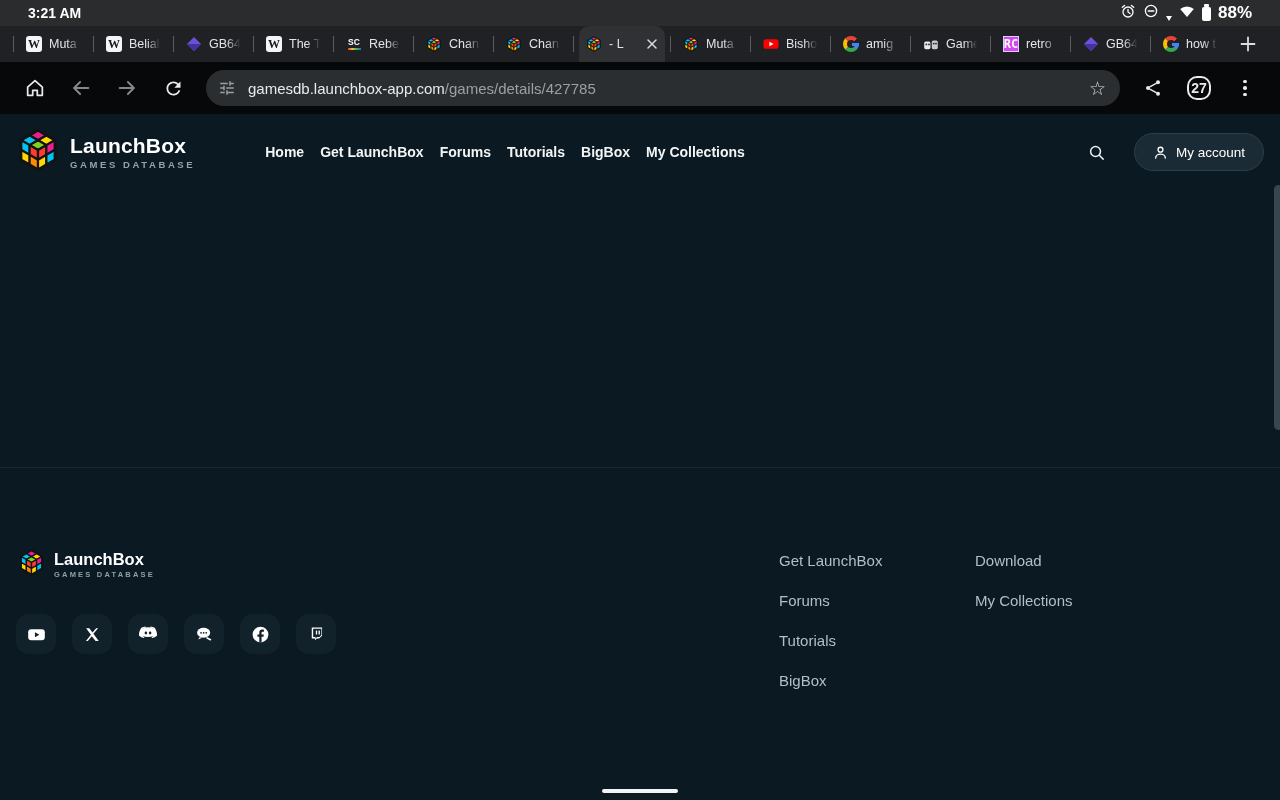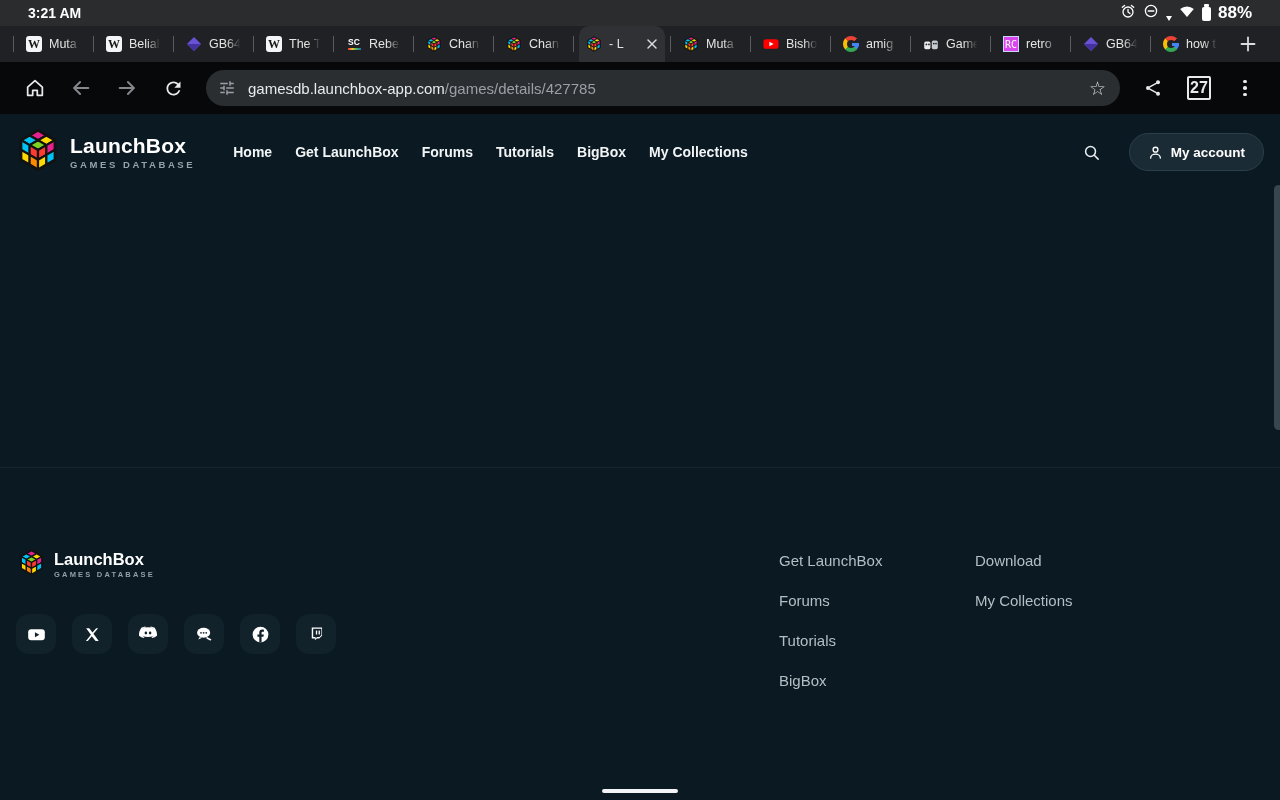--- a/index.html
+++ b/index.html
@@ -24,55 +24,55 @@
   .tab-label{flex:1;min-width:0;overflow:hidden;white-space:nowrap;color:#e5e5e5;font-size:12.5px;
     -webkit-mask-image:linear-gradient(90deg,#000 55%,transparent 98%);
     mask-image:linear-gradient(90deg,#000 55%,transparent 98%);}
   .tab-close{flex:none;display:flex;align-items:center;}
   .fav{position:relative;width:16px;height:16px;flex:none;display:flex;align-items:center;justify-content:center;}
   .fav.wiki{background:#f4f5f6;border-radius:3px;color:#17181a;font-family:"Liberation Serif",serif;font-weight:700;font-size:12px;line-height:1;}
   .fav.sc{flex-direction:column;justify-content:center;gap:1px;}
   .fav.sc b{color:#fff;font-size:8.5px;line-height:1;}
   .fav.sc i{display:block;width:13px;height:2.5px;background:linear-gradient(90deg,#e33,#fb3,#3b5,#36c);}
   .fav.retro{background:#d946ef;border:1.5px solid #ccd5fb;box-sizing:border-box;color:#fff;
-    font-family:"DejaVu Sans Mono",monospace;font-weight:400;font-size:10px;letter-spacing:0;}
+    font-family:"DejaVu Sans Mono",monospace;font-weight:700;font-size:12px;letter-spacing:0;}
   .fav.g .g-ring{position:absolute;inset:0;border-radius:50%;
     background:conic-gradient(#ea4335 0 45deg,#202124 45deg 88deg,#4285f4 88deg 135deg,#34a853 135deg 225deg,#fbbc05 225deg 315deg,#ea4335 315deg 360deg);}
   .fav.g .g-hole{position:absolute;inset:4px;border-radius:50%;background:#202124;}
   .fav.g .g-bar{position:absolute;right:0;top:6.5px;width:7px;height:3.2px;background:#4285f4;}
   .new-tab{margin-left:14px;align-self:center;background:none;border:none;padding:0;cursor:pointer;display:flex;}
 
   
   .toolbar{position:absolute;top:62px;left:0;width:1280px;height:52px;background:#060809;
     display:flex;align-items:center;padding:0 12px;box-sizing:border-box;}
   .tb-btn{width:46px;height:44px;background:none;border:none;display:flex;align-items:center;justify-content:center;cursor:pointer;padding:0;}
   .url-pill{flex:1;height:36px;margin:8px 10px;background:#2b2e31;border-radius:18px;
     display:flex;align-items:center;padding:0 12px;box-sizing:border-box;cursor:pointer;}
   .url-text{margin-left:12px;font-size:15px;white-space:nowrap;overflow:hidden;}
   .url-host{color:#e8eaed;}
   .url-path{color:#9aa0a6;}
   .url-star{margin-left:auto;background:none;border:none;color:#dbdee1;font-size:19px;line-height:1;cursor:pointer;padding:0 2px;}
-  .tab-count{width:20px;height:20px;border:2px solid #e8eaed;border-radius:2px;color:#e8eaed;
-    font-size:16px;font-weight:700;display:flex;align-items:center;justify-content:center;}
+  .tab-count{width:20px;height:20px;border:2px solid #e8eaed;border-radius:10px;color:#e8eaed;
+    font-size:14px;font-weight:700;display:flex;align-items:center;justify-content:center;}
   .menu-dots{display:flex;flex-direction:column;gap:3px;}
   .menu-dots i{width:3.5px;height:3.5px;border-radius:50%;background:#e8eaed;}
 
   
   .page{position:absolute;top:114px;left:0;width:1280px;height:686px;background:#0a1922;}
   .site-header{position:absolute;top:0;left:0;right:0;height:76px;display:flex;align-items:center;
     padding:0 16px;box-sizing:border-box;}
   .brand{display:flex;align-items:center;gap:10px;cursor:pointer;}
   .brand-text .brand-name{color:#fff;font-size:21px;font-weight:800;letter-spacing:.2px;line-height:1.1;}
   .brand-text .brand-sub{color:#93a4ad;font-size:9.5px;letter-spacing:2.6px;font-weight:600;margin-top:2px;}
-  .main-nav{display:flex;gap:23px;margin-left:38px;text-align:center;}
+  .main-nav{display:flex;gap:16px;margin-left:70px;text-align:center;}
   .nav-link{color:#f2f5f6;font-size:14px;font-weight:700;text-decoration:none;cursor:pointer;}
   .header-right{margin-left:auto;display:flex;align-items:center;gap:28px;}
   .search-btn{background:none;border:none;padding:0;cursor:pointer;display:flex;}
   .account-btn{height:38px;border-radius:20px;padding:0 18px;background:#1b2b35;border:1px solid #2c3e49;
-    display:flex;align-items:center;gap:8px;color:#fff;font-size:13.5px;font-weight:700;cursor:pointer;}
+    display:flex;align-items:center;gap:8px;color:#fff;font-size:13.5px;font-weight:400;cursor:pointer;}
 
   .divider{position:absolute;top:353px;left:0;width:1280px;height:1px;background:#17262e;}
 
   .site-footer{position:absolute;top:354px;left:0;width:1280px;bottom:0;}
   .footer-brand{position:absolute;left:18px;top:81px;display:flex;align-items:center;gap:9px;}
   .footer-brand .brand-name{color:#fff;font-size:16.5px;font-weight:800;line-height:1.1;}
   .footer-brand .brand-sub{color:#8fa0a8;font-size:7.5px;letter-spacing:2.2px;font-weight:600;margin-top:2px;}
   .social-row{position:absolute;left:16px;top:146px;display:flex;gap:16px;}
   .social-btn{width:40px;height:40px;border-radius:13px;background:#12222b;border:none;cursor:pointer;
     display:flex;align-items:center;justify-content:center;padding:0;}

